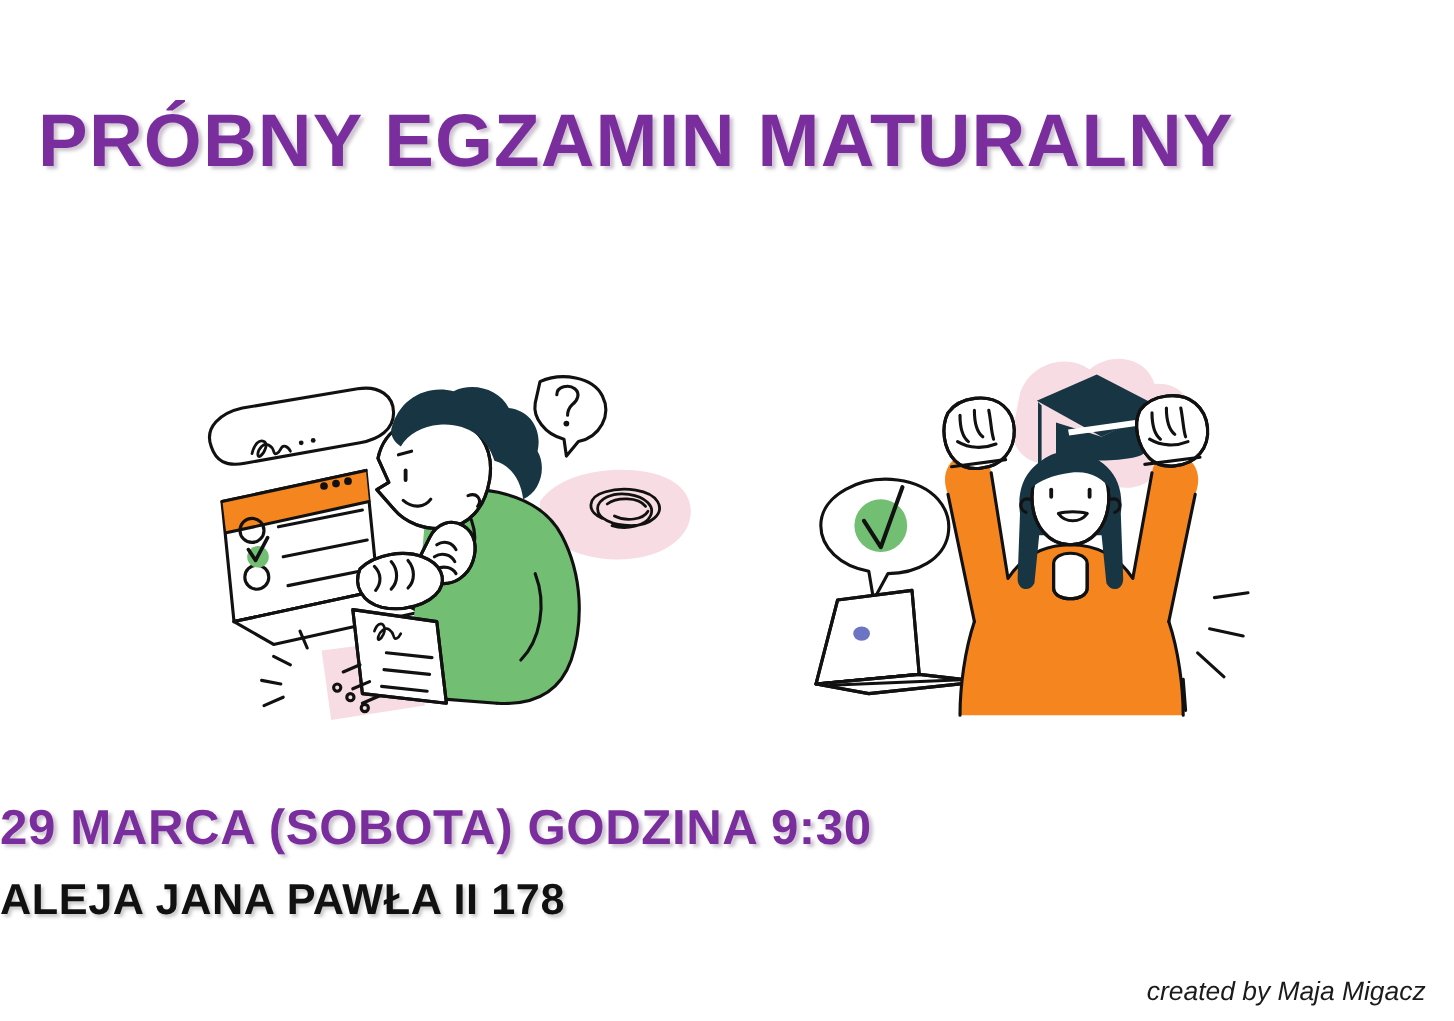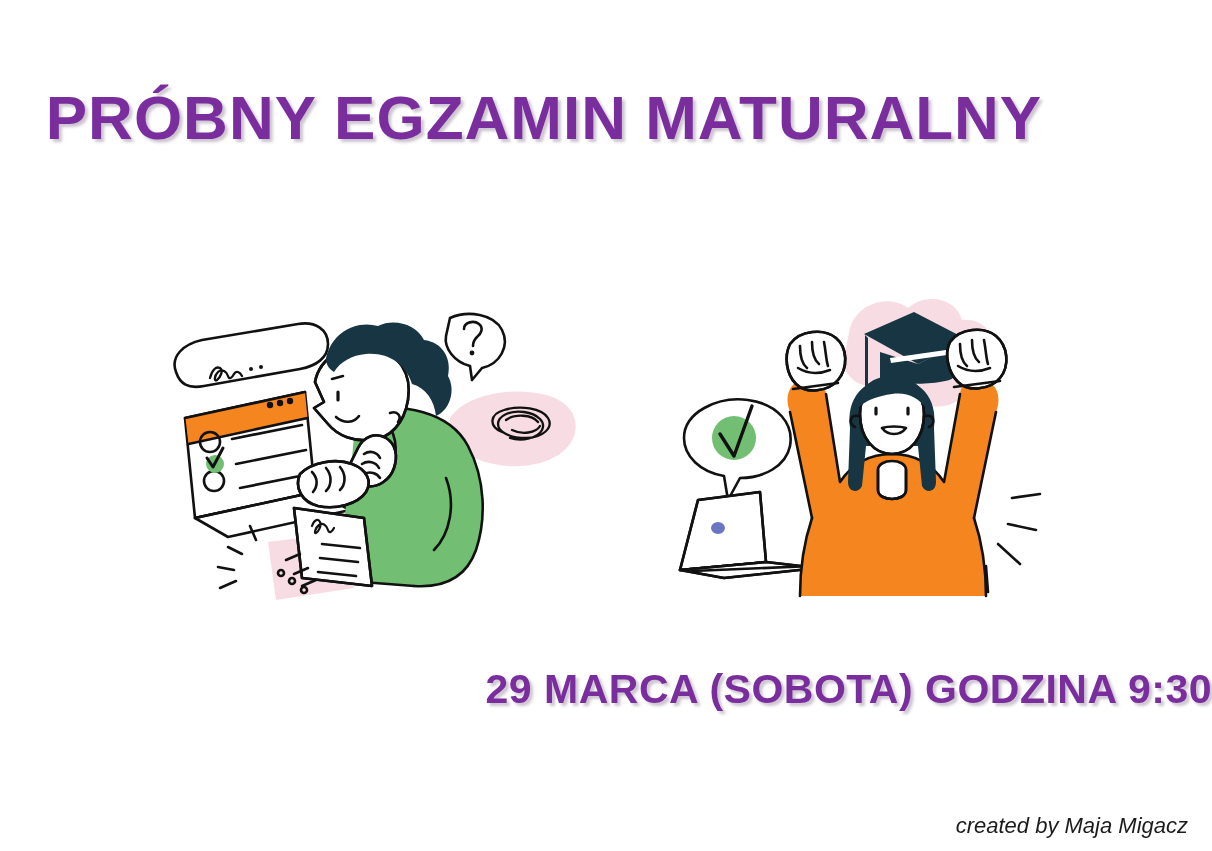--- a/index.html
+++ b/index.html
@@ -16,40 +16,39 @@
     font-family: "Liberation Sans", sans-serif;
   }
 
   
   .title-block {
     position: absolute;
     top: 74px;
     left: 0;
     width: 1060px;
     text-align: center;
-    padding-left: 14px;
   }
   .title-line {
     font-family: "Liberation Sans", sans-serif;
     font-weight: bold;
     font-size: 62px;
     letter-spacing: 1px;
     color: #7A2E9D;
     line-height: 1.42;
     text-shadow: 3px 3px 3px rgba(120,100,130,0.38);
     white-space: nowrap;
   }
 
   
   .footer-block {
     position: absolute;
     top: 664px;
     left: 0;
     width: 1212px;
-    text-align: right;
+    text-align: left;
   }
   .date-line {
     font-family: "Liberation Sans", sans-serif;
     font-weight: bold;
     font-size: 41px;
     letter-spacing: 0.5px;
     color: #7A2E9D;
     line-height: 1.25;
     text-shadow: 3px 3px 3px rgba(120,100,130,0.38);
     white-space: nowrap;
@@ -350,17 +349,18 @@
           <path d="M340 238 L368 244"></path>
           <path d="M330 258 L352 278"></path>
           <path d="M318 280 L320 306"></path>
         </g>
       </g>
     </svg>
   </div>
 
   <div class="footer-block">
     <div class="date-line">29 MARCA (SOBOTA) GODZINA 9:30</div>
+    <div class="address-line">ALEJA JANA PAWŁA II 178</div>
   </div>
 
   <div class="credit">created by Maja Migacz</div>
 
 </div>
 
 </body></html>

